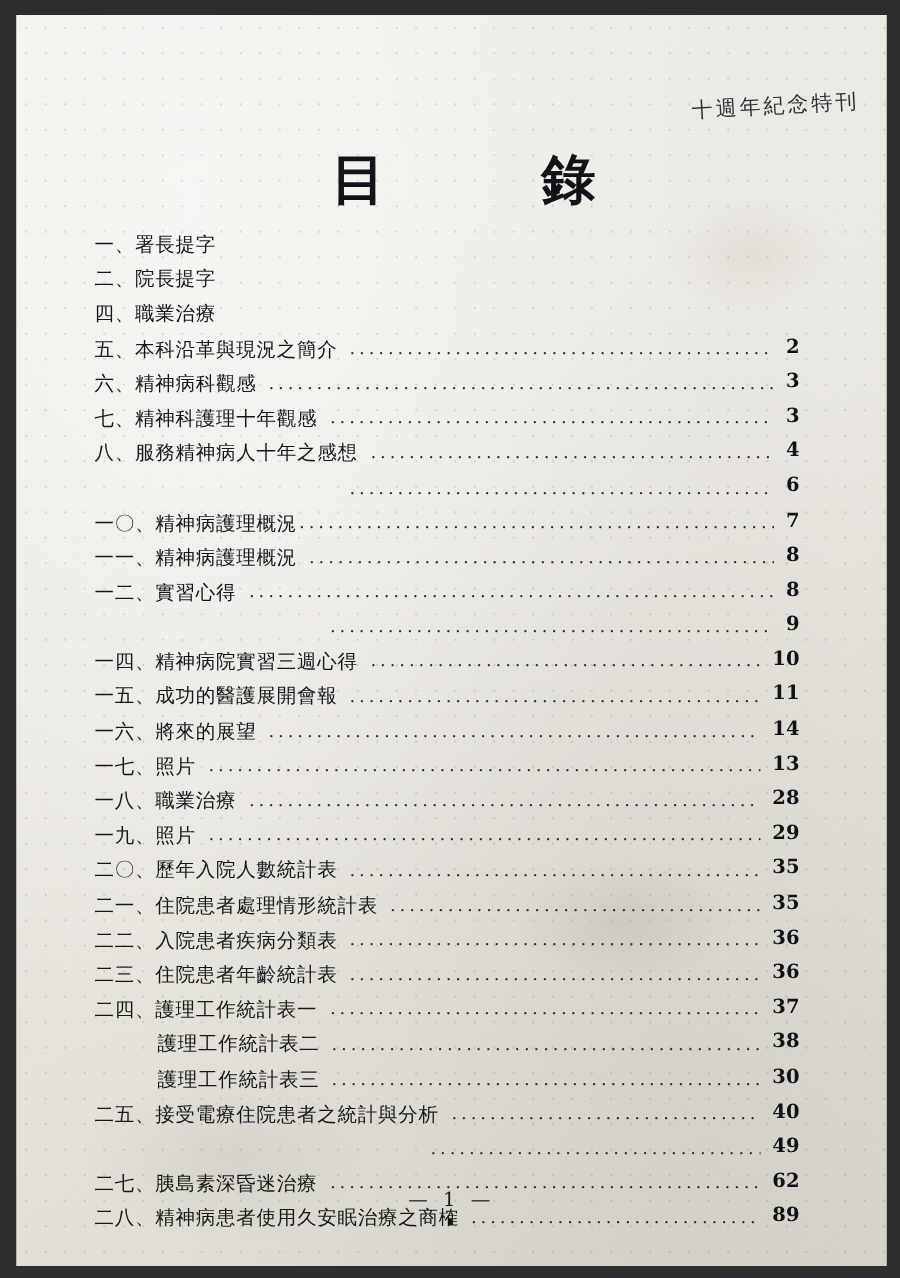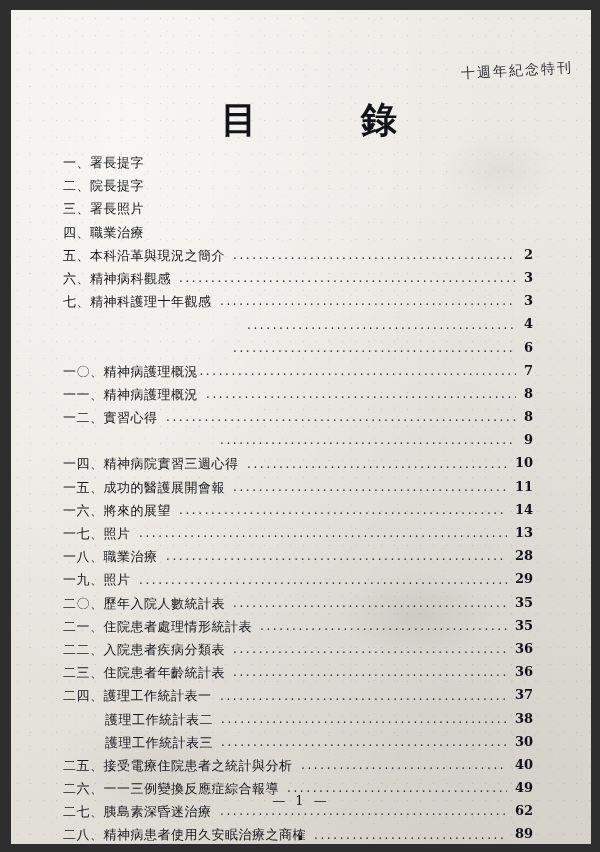--- a/index.html
+++ b/index.html
@@ -182,41 +182,39 @@
     <div id="title">目　錄</div>
 
     <div id="toc">
         <div class="row">
           <span class="label">一、署長提字</span>
         </div>
         <div class="row">
           <span class="label">二、院長提字</span>
         </div>
         <div class="row">
-          <span class="label">三、署長照片</span>
-        </div>
-        <div class="row">
           <span class="label">四、職業治療</span>
         </div>
         <div class="row">
           <span class="label">五、本科沿革與現況之簡介</span>
           <span class="page">2</span>
           <span class="dots" style="left: 170px; width: 283px;">................................................................................</span>
         </div>
         <div class="row">
           <span class="label">六、精神病科觀感</span>
           <span class="page">3</span>
           <span class="dots" style="left: 116px; width: 337px;">................................................................................</span>
         </div>
         <div class="row">
           <span class="label">七、精神科護理十年觀感</span>
           <span class="page">3</span>
           <span class="dots" style="left: 157px; width: 296px;">................................................................................</span>
         </div>
         <div class="row">
+          <span class="label">八、服務精神病人十年之感想</span>
           <span class="page">4</span>
           <span class="dots" style="left: 184px; width: 269px;">................................................................................</span>
         </div>
         <div class="row">
           <span class="page">6</span>
           <span class="dots" style="left: 170px; width: 283px;">................................................................................</span>
         </div>
         <div class="row">
           <span class="label">一〇、精神病護理概況</span>
           <span class="page">7</span>
@@ -300,21 +298,20 @@
           <span class="label">護理工作統計表三</span>
           <span class="page">30</span>
           <span class="dots" style="left: 158px; width: 286px;">................................................................................</span>
         </div>
         <div class="row">
           <span class="label">二五、接受電療住院患者之統計與分析</span>
           <span class="page">40</span>
           <span class="dots" style="left: 238px; width: 206px;">................................................................................</span>
         </div>
         <div class="row">
-          <span class="label">二六、一一三例變換反應症綜合報導</span>
           <span class="page">49</span>
           <span class="dots" style="left: 224px; width: 220px;">................................................................................</span>
         </div>
         <div class="row">
           <span class="label">二七、胰島素深昏迷治療</span>
           <span class="page">62</span>
           <span class="dots" style="left: 157px; width: 287px;">................................................................................</span>
         </div>
         <div class="row">
           <span class="label">二八、精神病患者使用久安眠治療之商榷</span>

